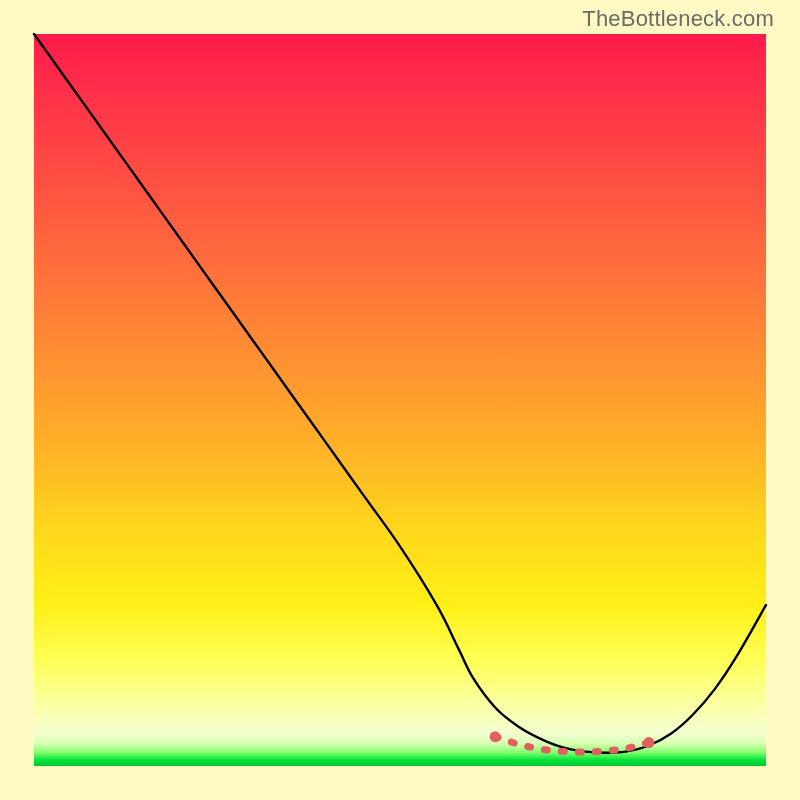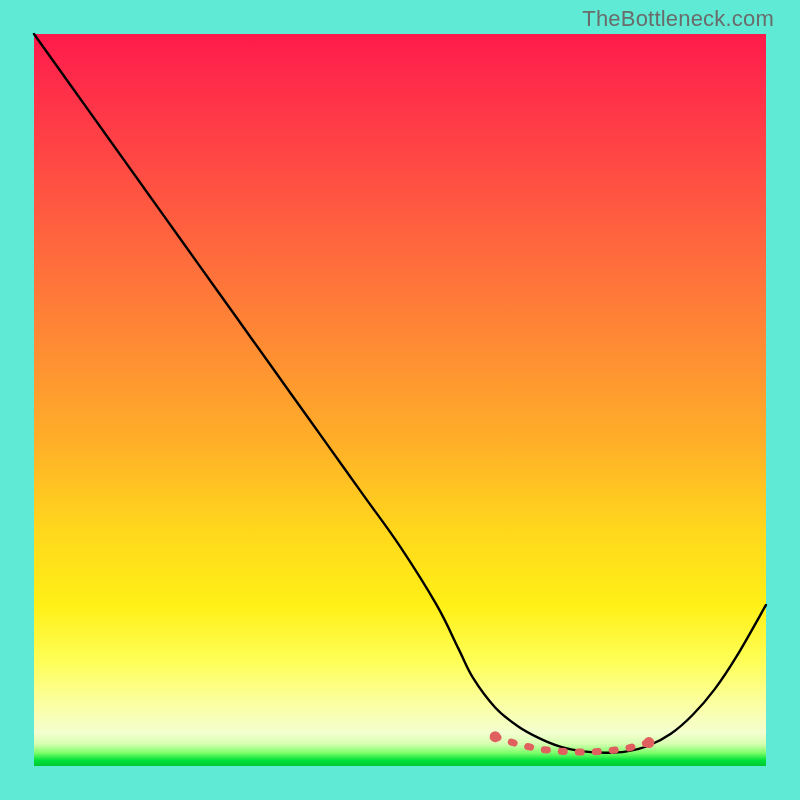--- a/index.html
+++ b/index.html
@@ -10,21 +10,21 @@
     background: #000;
     overflow: hidden;
     font-family: Arial, Helvetica, sans-serif;
   }
   .frame {
     position: absolute;
     top: 0;
     left: 0;
     width: 800px;
     height: 800px;
-    background: #5eead4;
+    background: #fef9c3;
   }
   .plot-area {
     position: absolute;
     left: 34px;
     top: 34px;
     width: 732px;
     height: 732px;
     
     background: linear-gradient(to bottom,
       #ff1a4b 0%,

